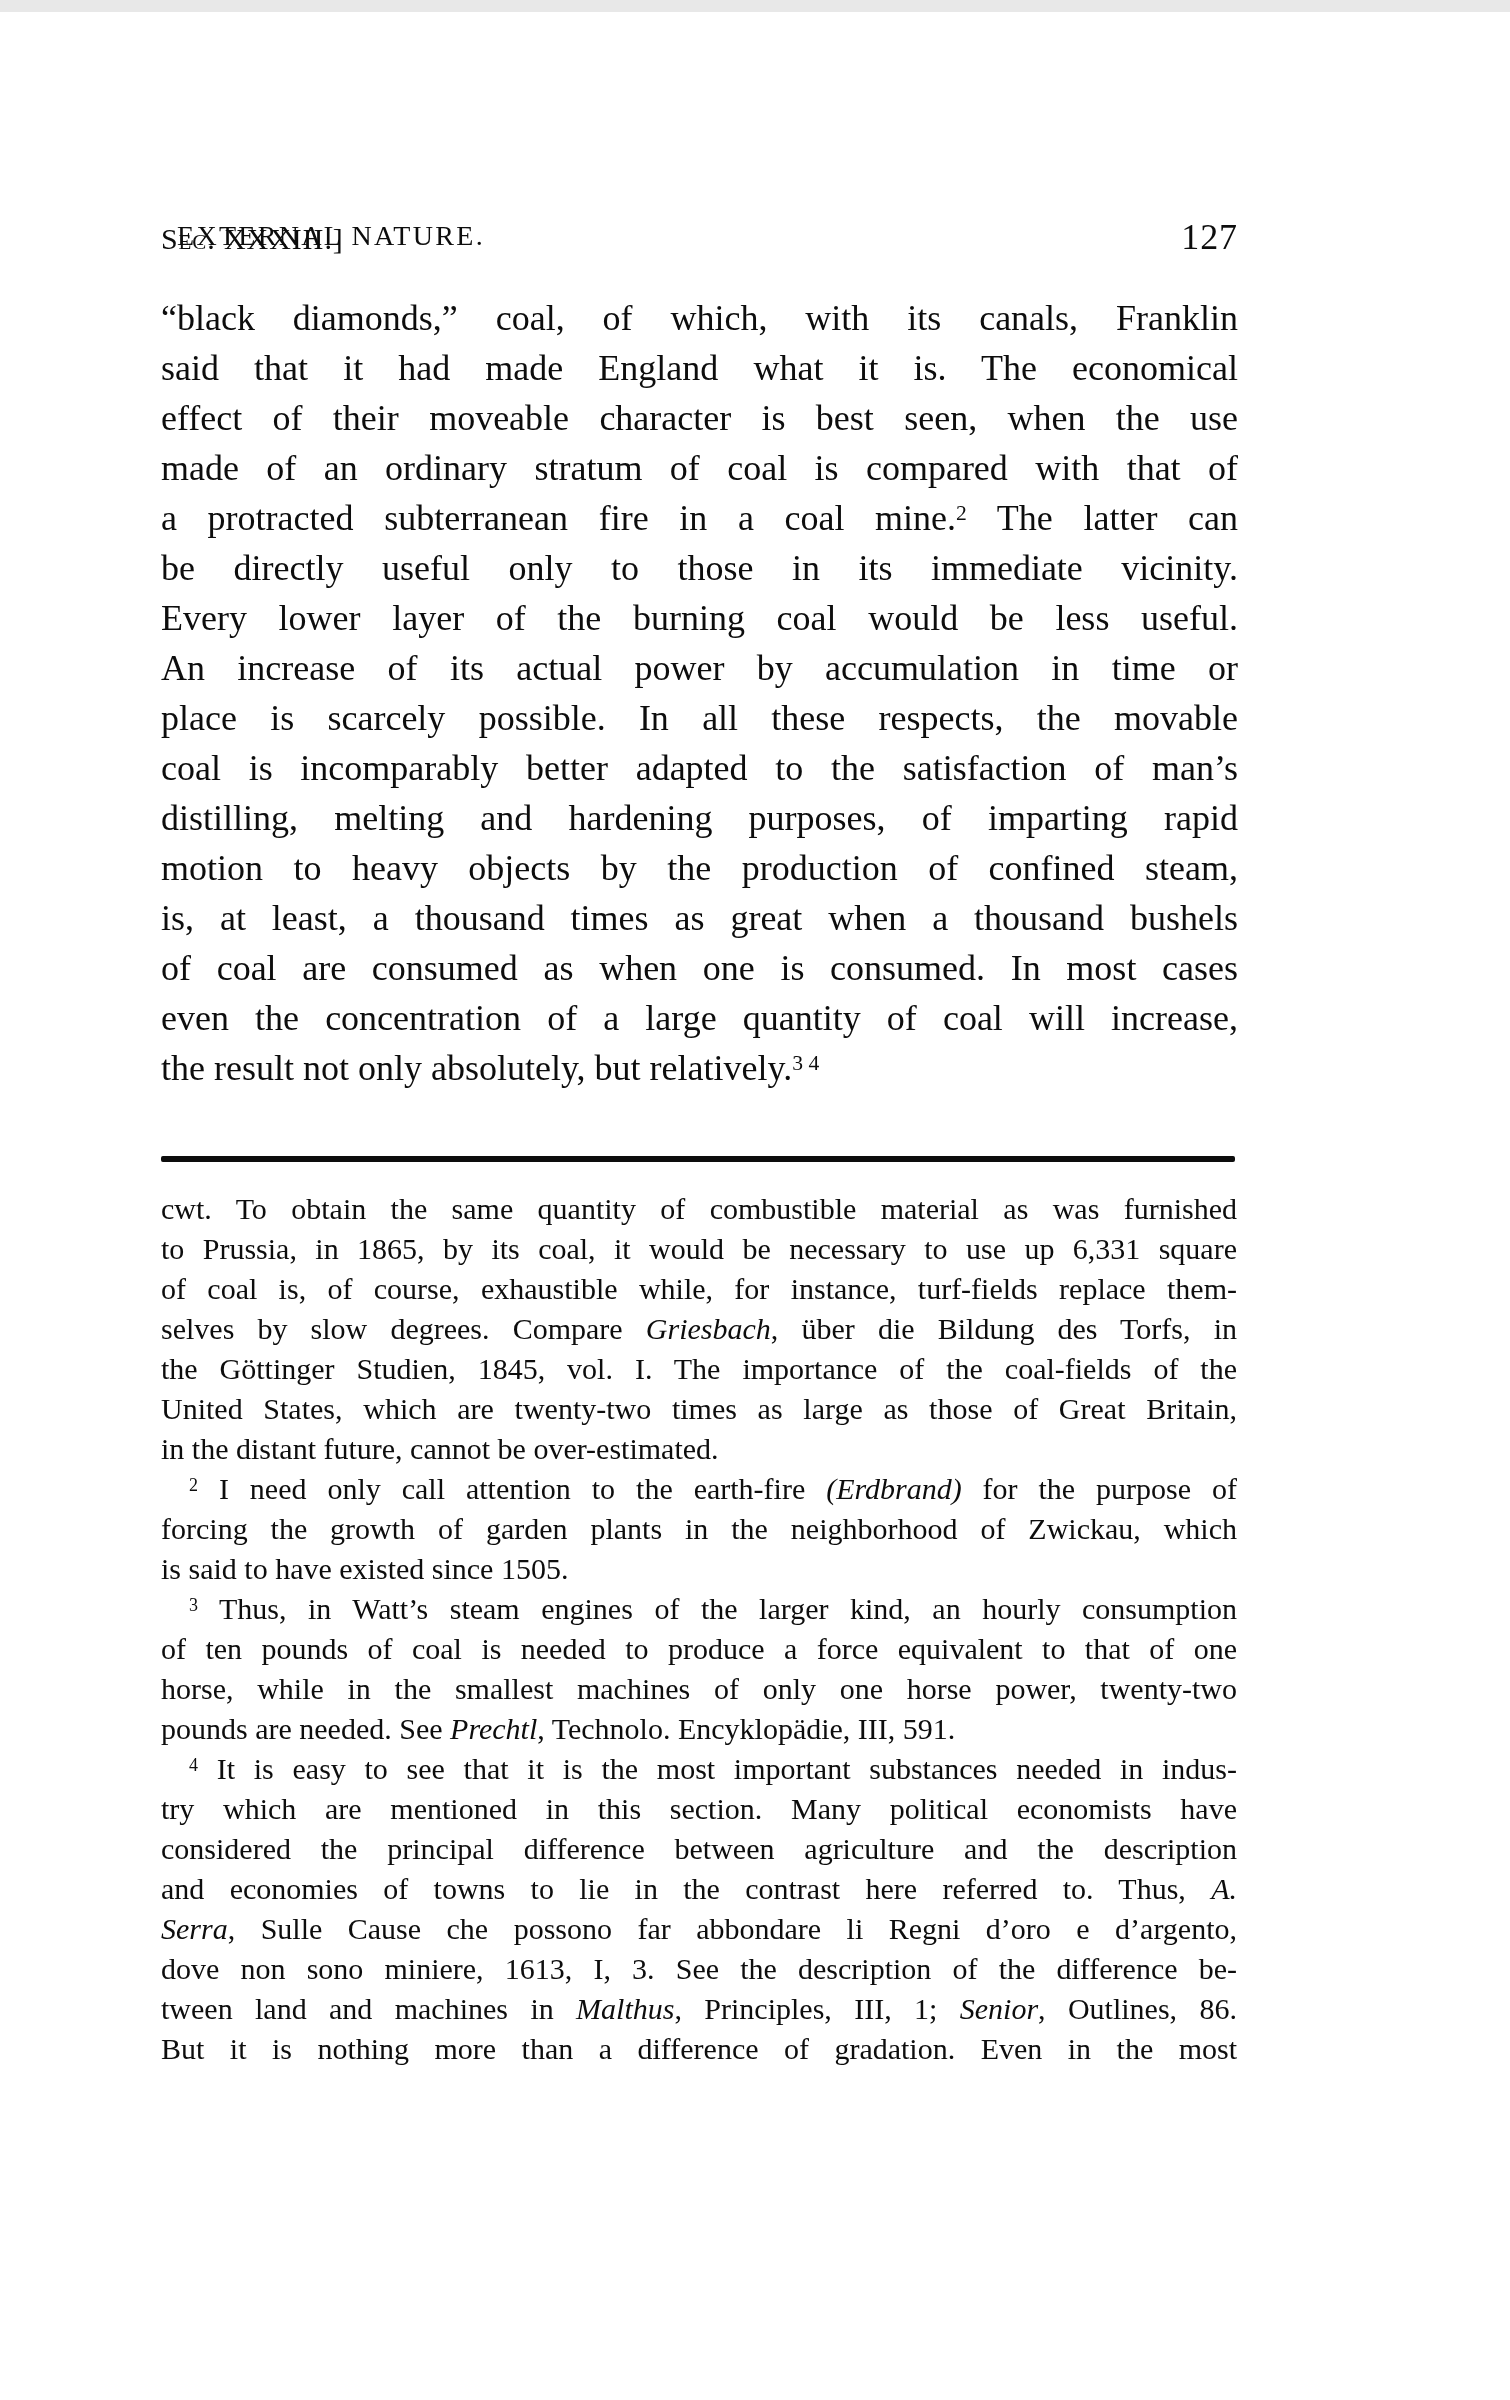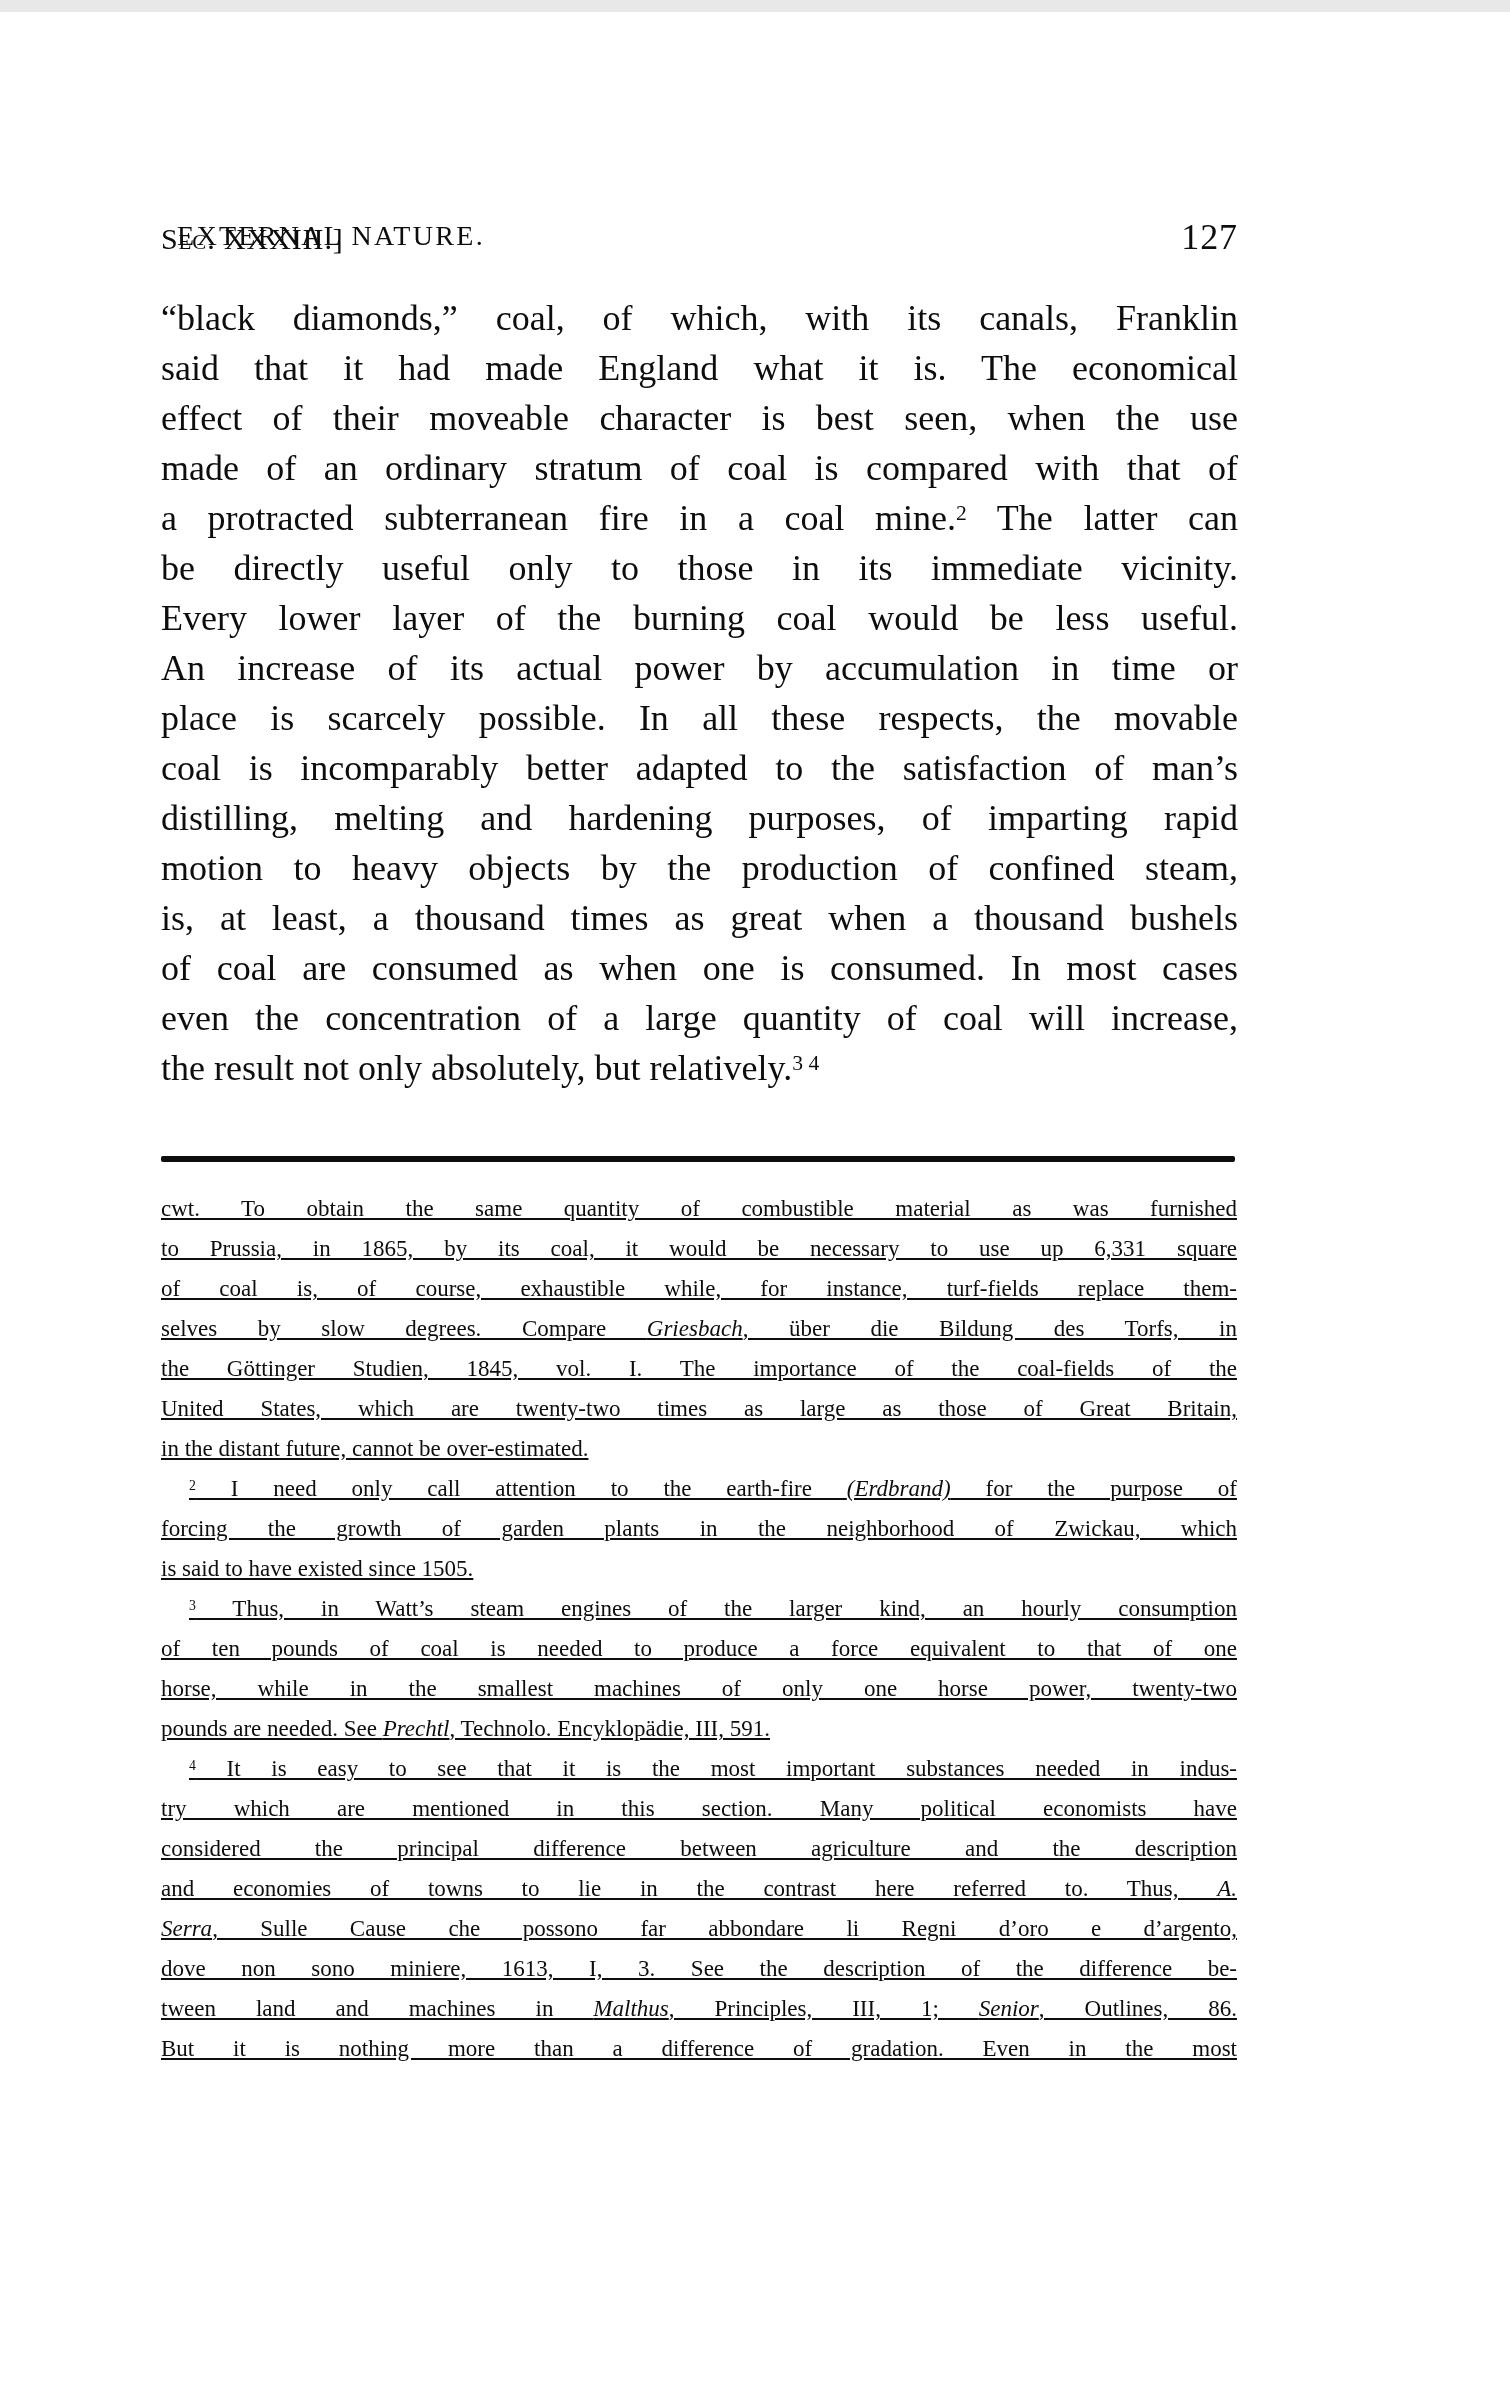--- a/index.html
+++ b/index.html
@@ -58,23 +58,22 @@
     position:absolute;
     left:161px;top:1144px;
     width:1074px;height:5.6px;
     background:#0d0d0d;
     border-radius:1.9px;
   }
   .footnotes{
     position:absolute;
     left:161px;top:1177px;
     width:1076px;
-    font-size:23px;
+    font-size:30px;
     line-height:40px;
-    text-decoration:underline;
   }
   .footnotes .tline{
     text-align:justify;
     text-align-last:justify;
     height:40px;
   }
   .footnotes .tline.last{
     text-align-last:left;
   }
   .it{font-style:italic;}

